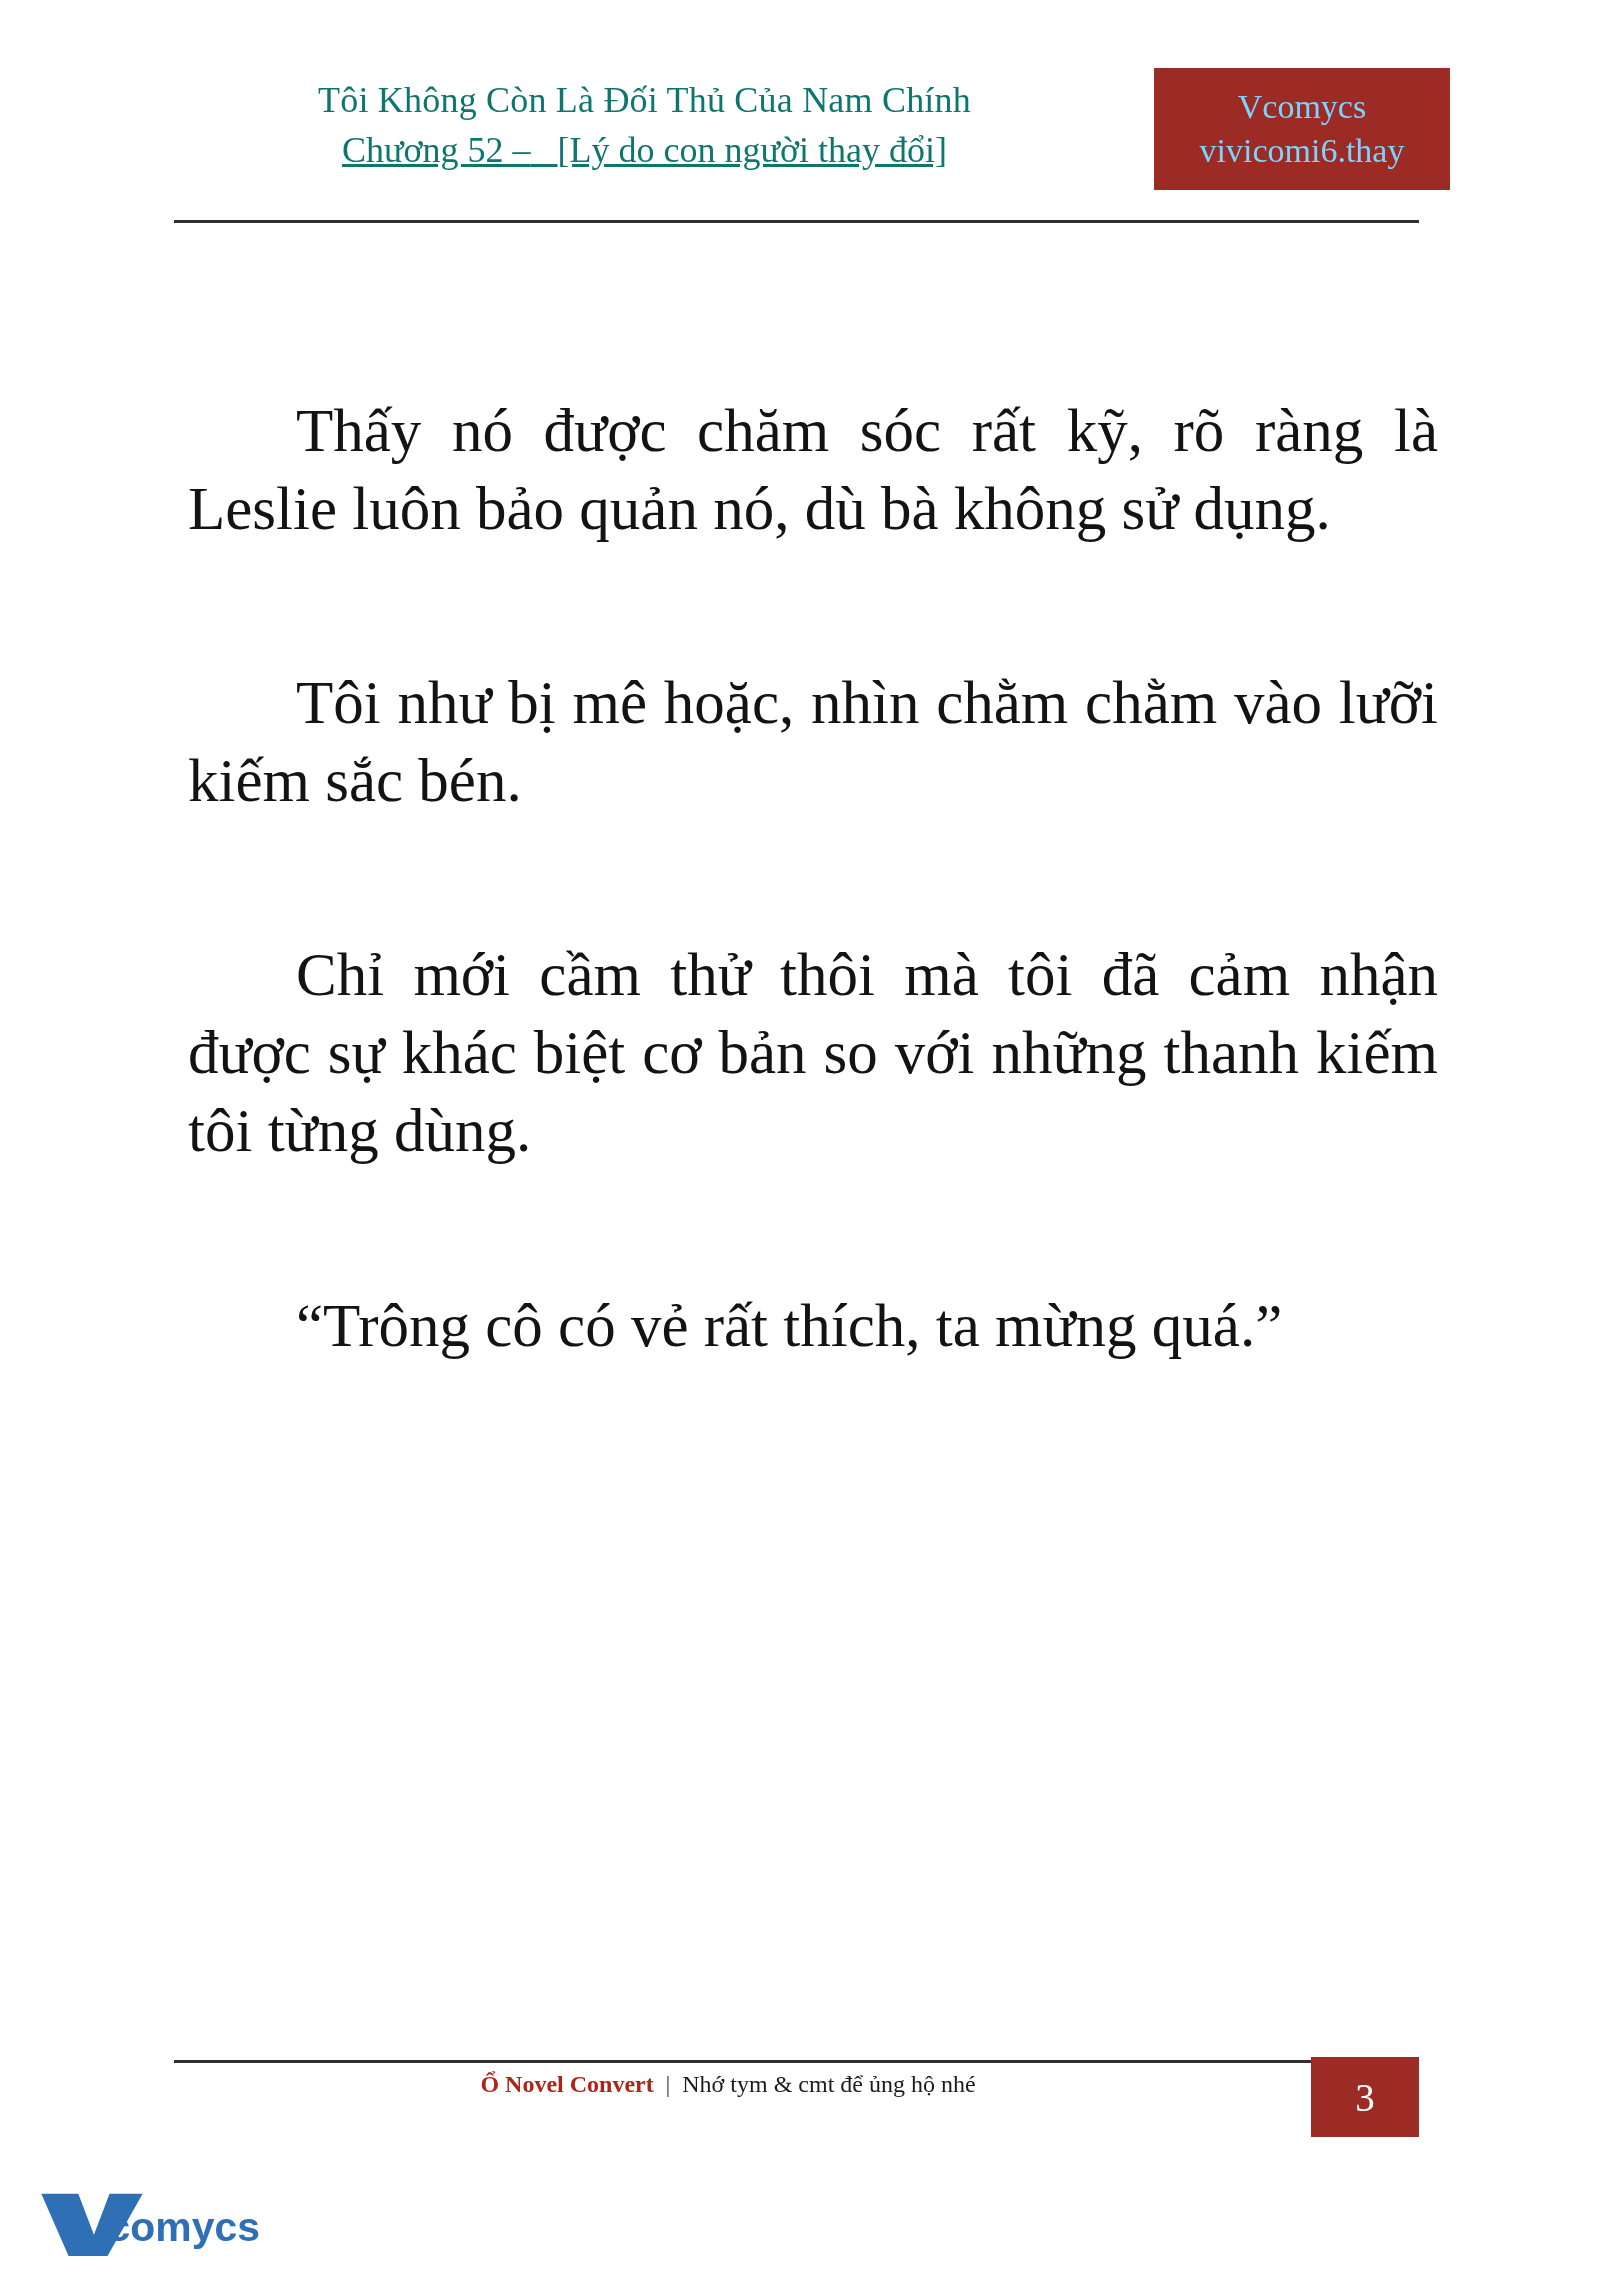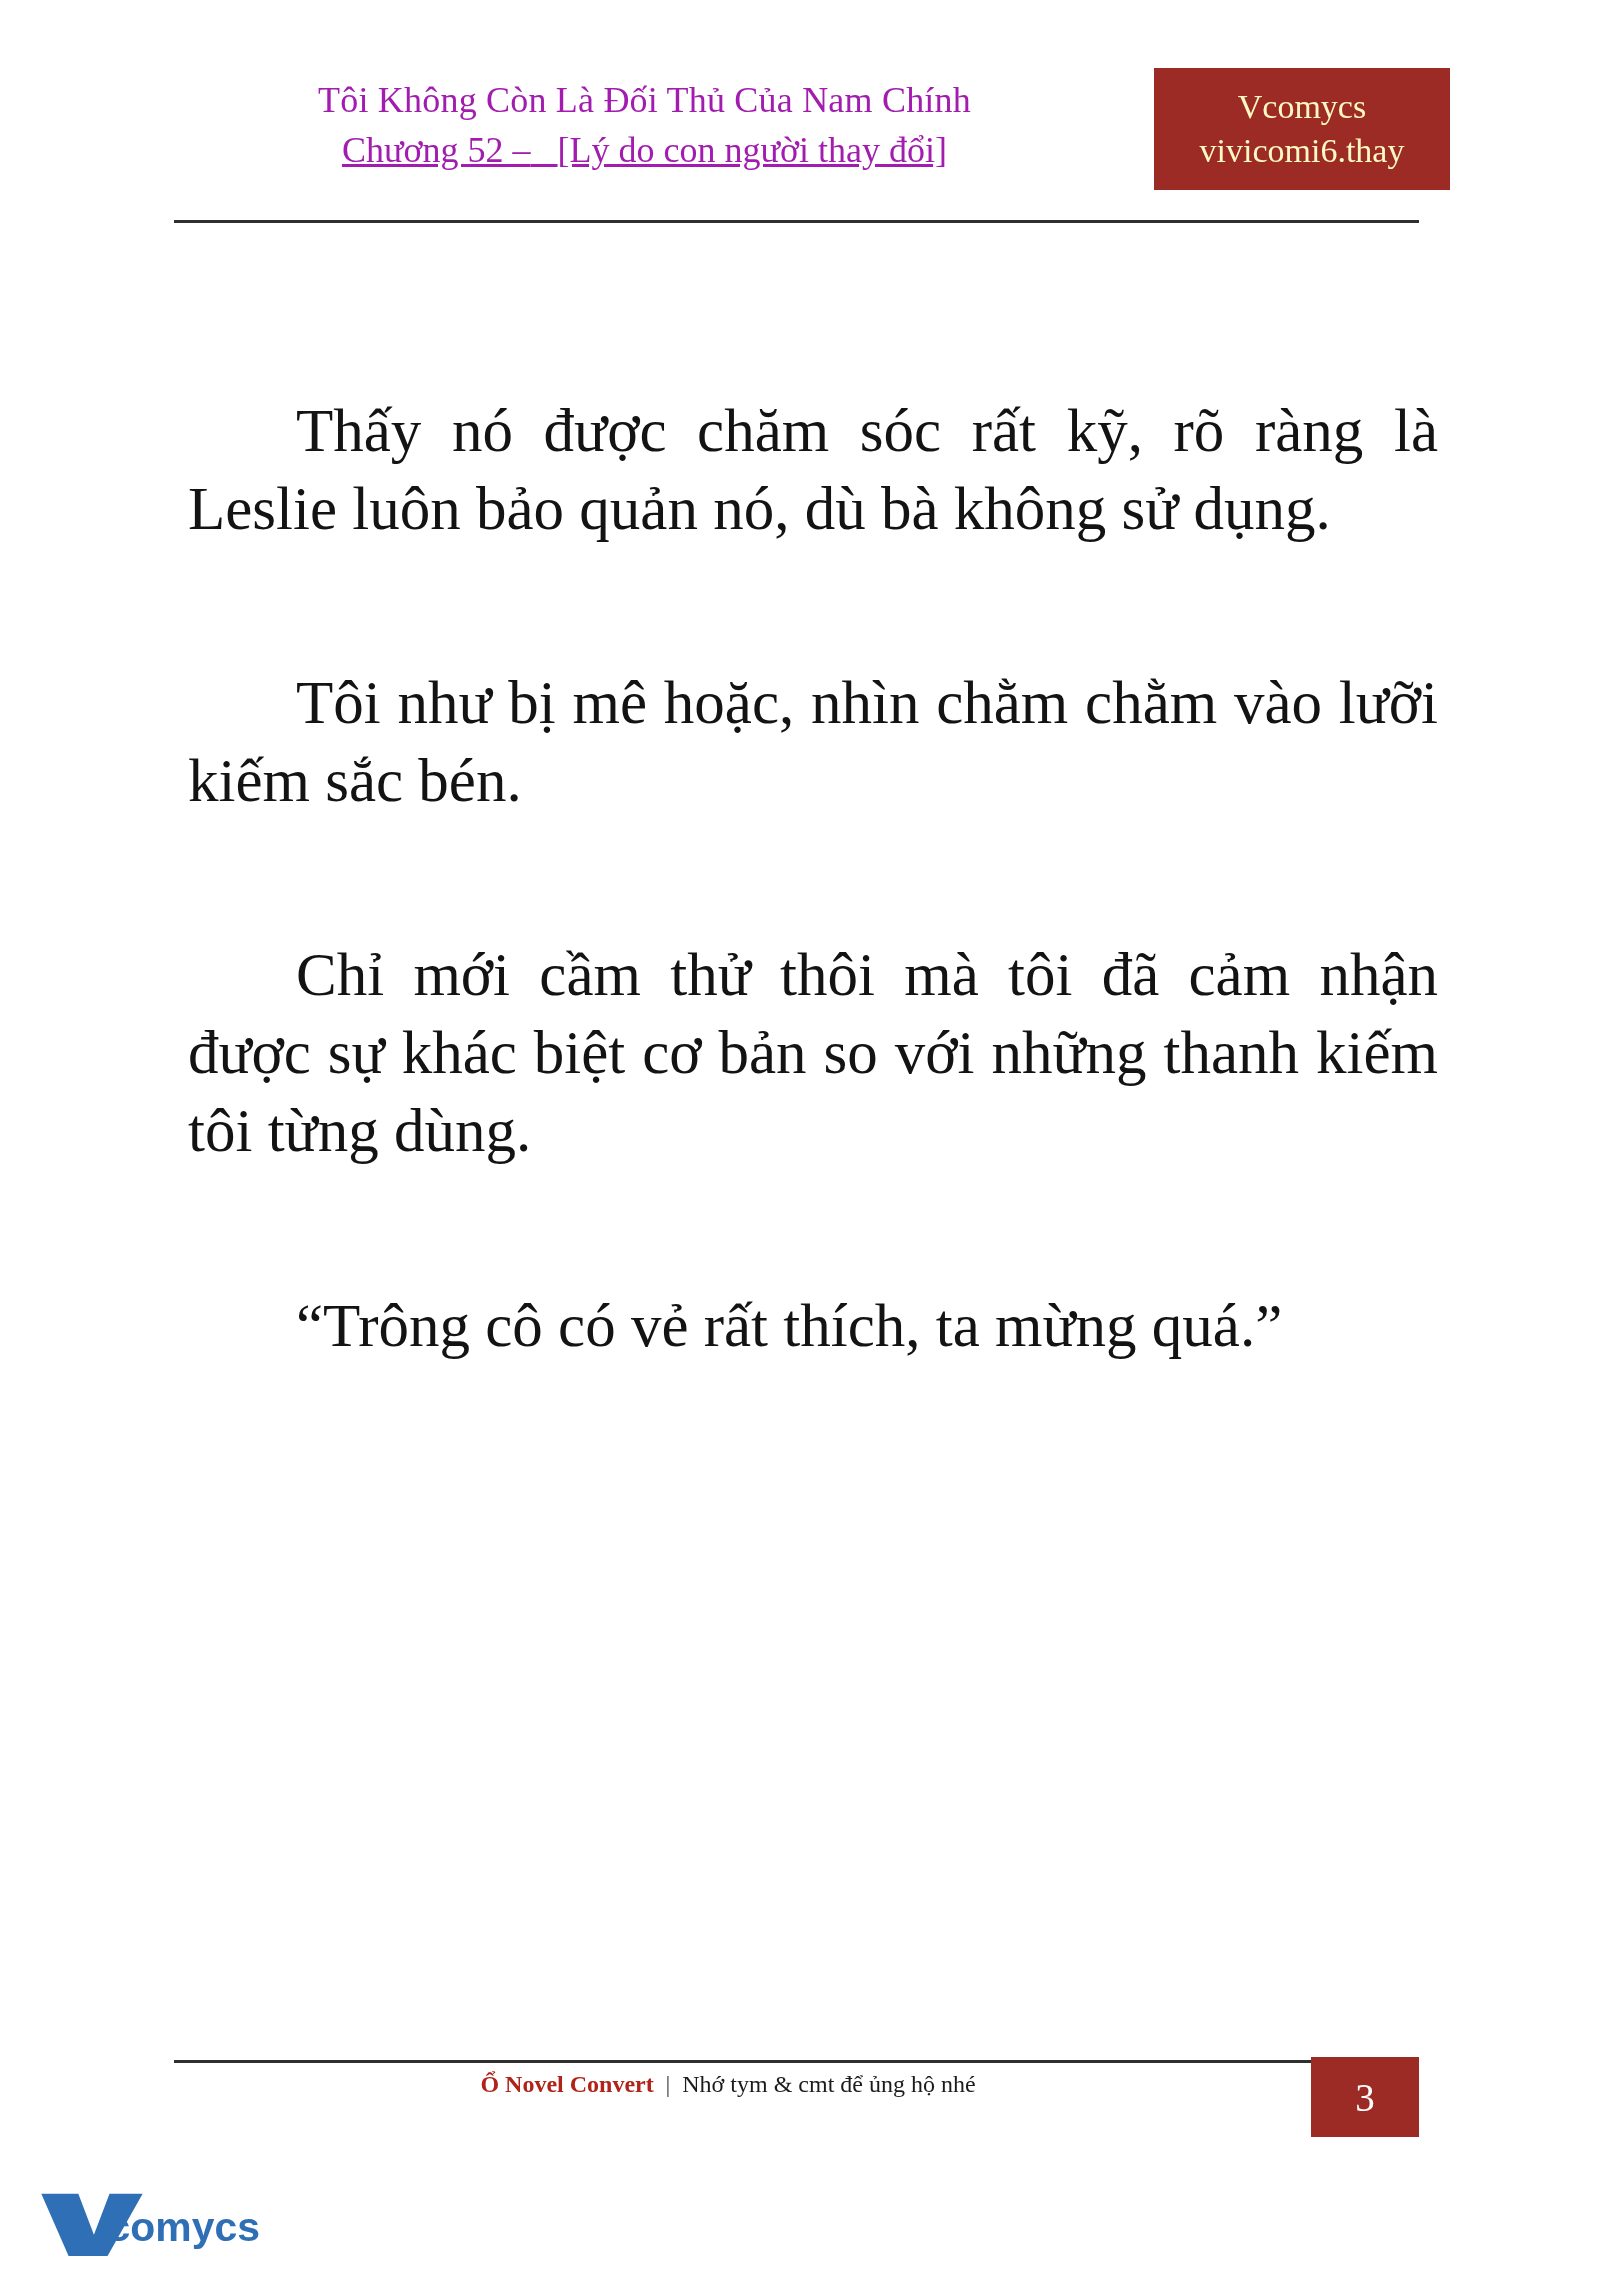--- a/index.html
+++ b/index.html
@@ -33,35 +33,35 @@
     height: 137px;
   }
   .header-text {
     position: absolute;
     left: 0;
     top: 0;
     width: 941px;
     text-align: center;
     font-size: 36px;
     line-height: 1.38;
-    color: #a21caf;
+    color: #0f766e;
   }
   .header-line1 { display: block; letter-spacing: 0.2px; }
   .header-line2 { display: block; text-decoration: underline; }
   .header-chapter-label { }
   .header-chapter-title { }
 
   .header-badge {
     position: absolute;
     left: 980px;
     top: -7.8px;
     width: 296px;
     height: 122px;
     background: #9c2b25;
-    color: #fef9c3;
+    color: #7dd3fc;
     display: flex;
     flex-direction: column;
     justify-content: center;
     line-height: 1.3;
   }
   .header-badge .badge-line {
     font-size: 34px;
     display: block;
     text-align: center;
   }

